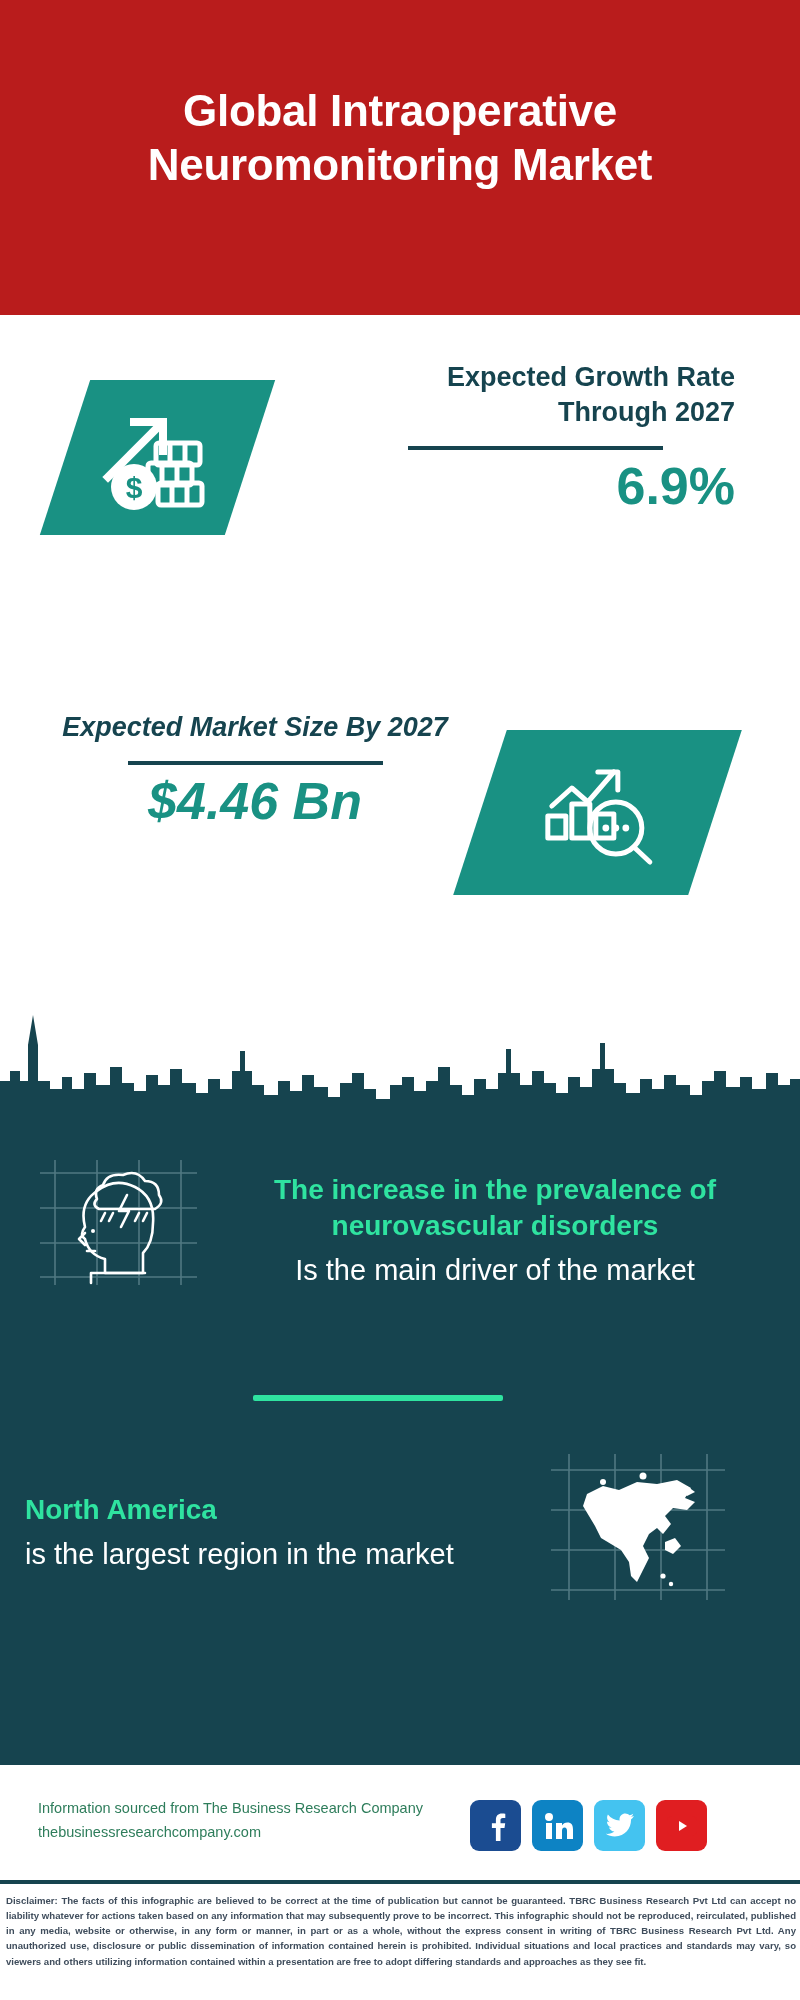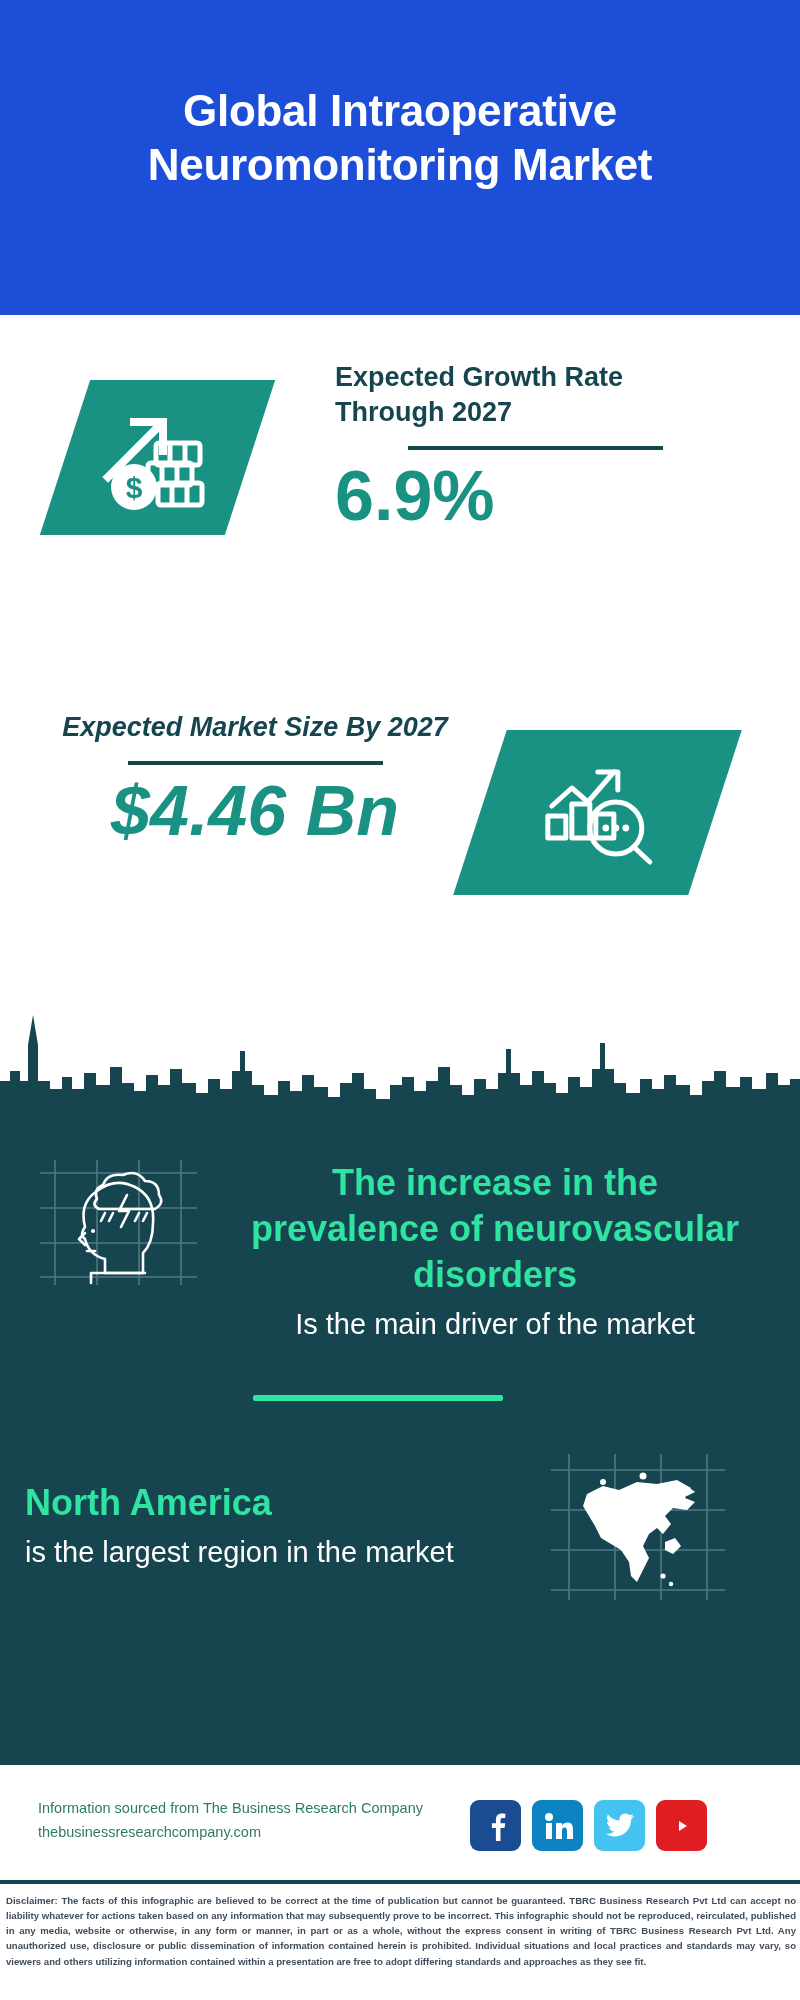--- a/index.html
+++ b/index.html
@@ -7,21 +7,21 @@
     width:800px; height:2000px;
     background:#ffffff;
     font-family:"Liberation Sans", sans-serif;
     overflow:hidden;
   }
   .page { position:relative; width:800px; height:2000px; background:#fff; }
 
   
   .header {
     position:absolute; left:0; top:0; width:800px; height:315px;
-    background:#1d4ed8;
+    background:#b91c1c;
     display:flex; align-items:center; justify-content:center;
   }
   .header-title {
     color:#ffffff;
     font-size:44px; font-weight:bold; line-height:1.22;
     text-align:center; letter-spacing:-0.3px;
     width:640px;
     padding-bottom:40px;
   }
 
@@ -32,30 +32,30 @@
   .para-icon {
     position:absolute;
     background:#199183;
     transform:skewX(-18deg);
     display:flex; align-items:center; justify-content:center;
   }
   .para-inner { transform:skewX(18deg); display:flex; align-items:center; justify-content:center; }
   .icon1-box { left:65px; top:40px; width:185px; height:155px; }
 
   .stat1-text {
-    position:absolute; left:335px; top:20px; width:400px; text-align:left;
+    position:absolute; left:335px; top:20px; width:400px; text-align:right;
   }
   .stat-label {
     color:#16444f; font-size:27px; font-weight:bold; line-height:1.3;
   }
   .stat-rule {
     width:255px; height:4px; background:#16444f; margin:16px auto 8px;
   }
   .stat-value {
-    color:#199183; font-size:70px; font-weight:bold; line-height:1.1;
+    color:#199183; font-size:52px; font-weight:bold; line-height:1.1;
   }
 
   
   .stat2 { position:absolute; left:0; top:700px; width:800px; height:230px;font-style:italic; }
   .icon2-box { left:480px; top:30px; width:235px; height:165px; }
   .stat2-text { position:absolute; left:55px; top:10px; width:400px; text-align:center; }
 
   
   .darkpanel {
     position:absolute; left:0; top:1110px; width:800px; height:655px;
@@ -63,21 +63,21 @@
   }
   .skyline {
     position:absolute; left:0; top:985px; width:800px; height:135px;
   }
   .skyline svg { display:block; width:800px; height:135px; }
 
   .driver-block {
     position:absolute; left:240px; top:50px; width:510px; text-align:center;
   }
   .hl-green {
-    color:#2fe3a0; font-size:36px; font-weight:bold; line-height:1.28;
+    color:#2fe3a0; font-size:28px; font-weight:bold; line-height:1.28;margin-top:12px;
   }
   .body-white {
     color:#ffffff; font-size:29px; font-weight:normal; line-height:1.3;margin-top:8px;
   }
   .green-rule {
     position:absolute; left:253px; top:285px; width:250px; height:6px;
     background:#2fe3a0; border-radius:2px;
   }
 
   .region-block {

